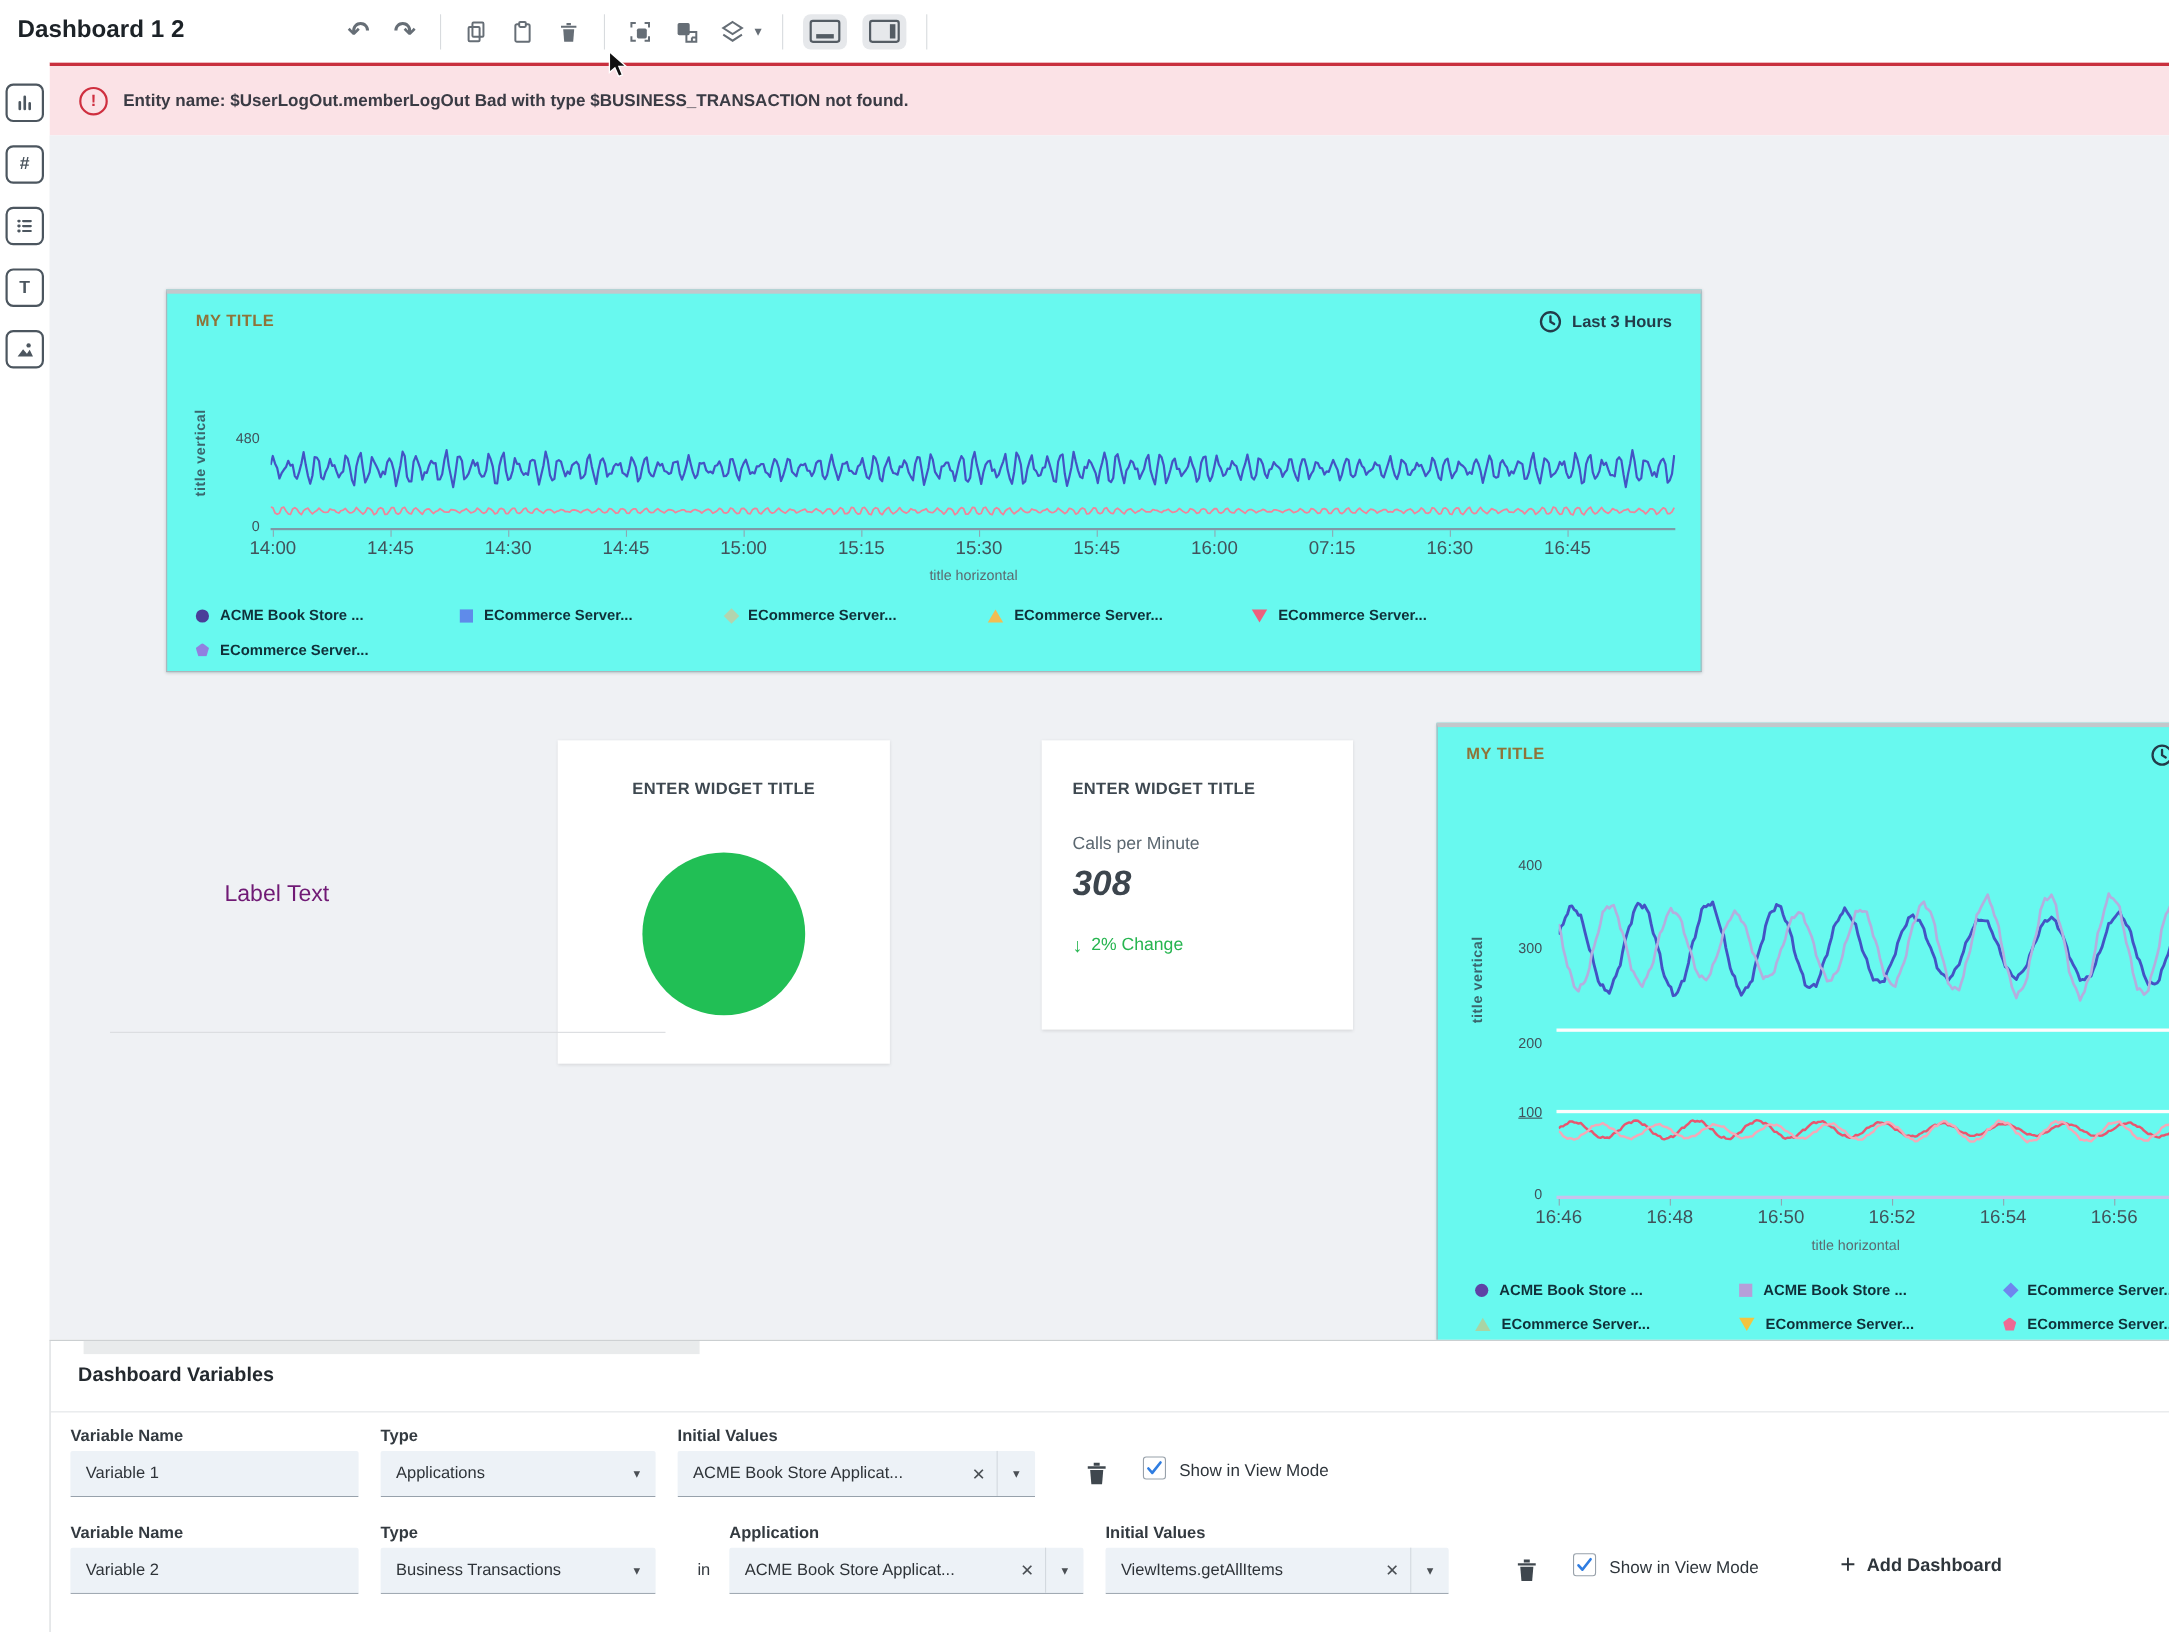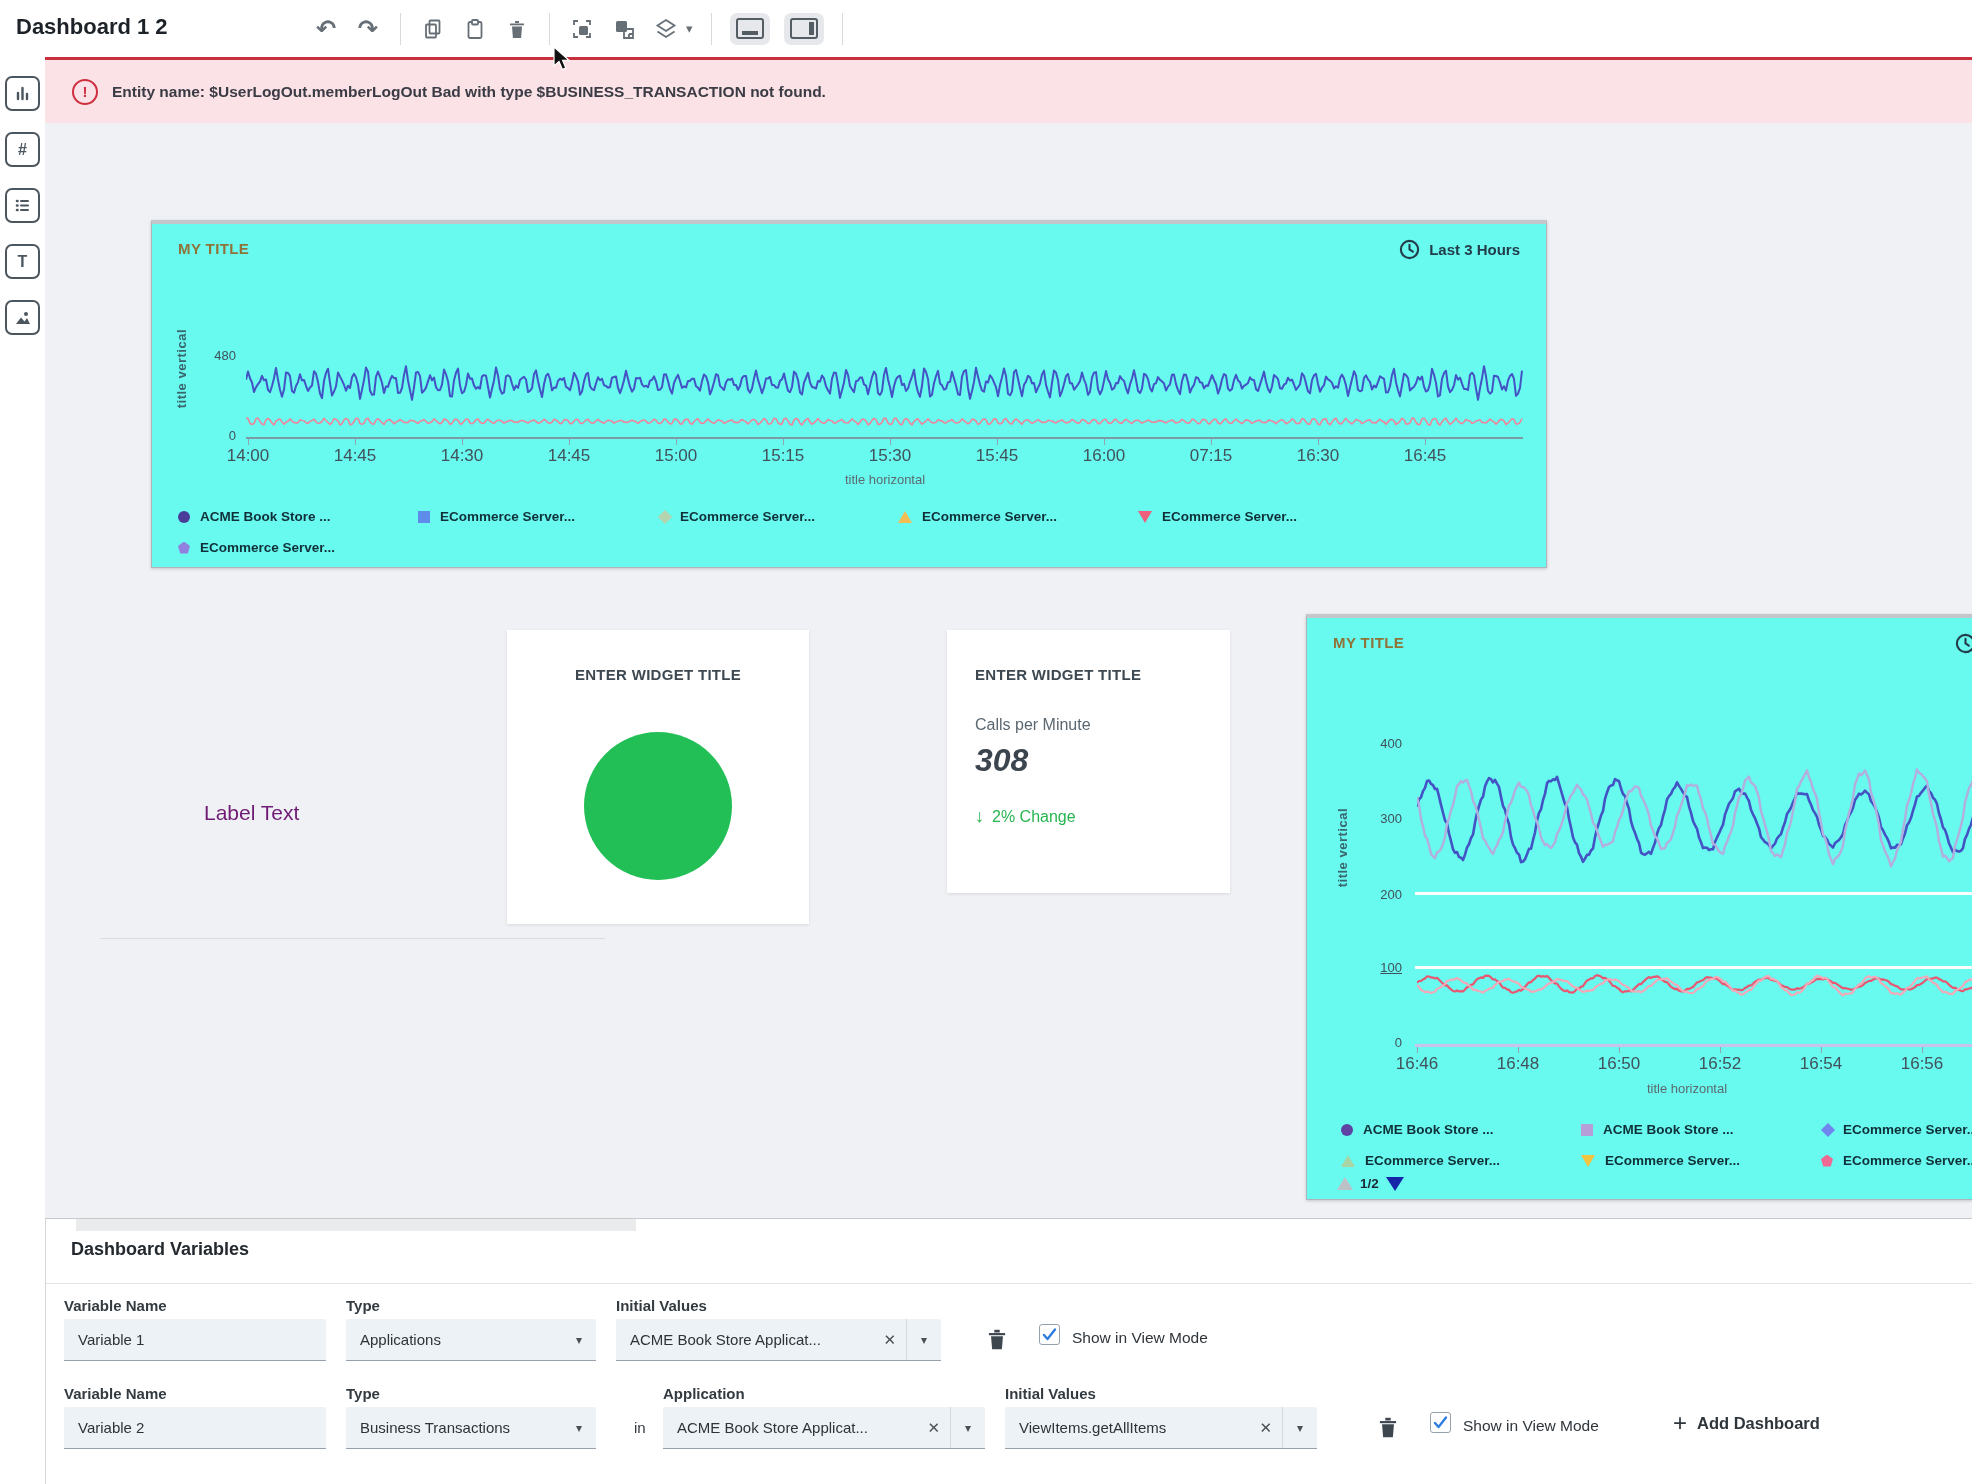--- a/index.html
+++ b/index.html
@@ -23,21 +23,21 @@
     display:flex;align-items:center;box-sizing:border-box;}
   .err-icon{flex:none;margin-left:27px;width:22px;height:22px;border:2px solid #cf2f3f;border-radius:50%;color:#cf2f3f;
     font-weight:bold;font-size:15px;display:flex;align-items:center;justify-content:center;}
   .err-text{margin-left:14px;font-size:15.5px;font-weight:600;color:#3a3b44;}
   
   .sidebar{position:absolute;left:0;top:57px;width:45px;bottom:0;background:#fff;display:flex;flex-direction:column;align-items:center;padding-top:19px;gap:21px;box-sizing:border-box;}
   .sb-btn{width:31px;height:31px;border:2.4px solid #4c565f;border-radius:7px;color:#4c565f;display:flex;align-items:center;justify-content:center;cursor:pointer;background:#fff;font-weight:bold;font-size:16px;}
   .sb-btn svg{width:19px;height:19px;}
   
   .canvas{position:absolute;left:45px;top:123px;width:1927px;height:1095px;background:#eff1f4;}
-  .widget{position:absolute;box-sizing:border-box;}
+  .widget{position:absolute;box-sizing:border-box;margin-top:43px;}
   .widget.cyan{background:#68f9ef;border:1px solid #aeb4ba;border-top:4px solid #c3c7cb;box-shadow:0 1px 3px rgba(0,0,0,.18);overflow:hidden;}
   .widget.white{background:#fff;box-shadow:0 1px 3px rgba(0,0,0,.10);}
   .w-title{position:absolute;left:26px;top:16px;font-size:15px;font-weight:bold;letter-spacing:.4px;color:#8f7339;}
   .time-range{position:absolute;right:26px;top:14px;display:flex;align-items:center;gap:8px;color:#233c4a;font-size:15px;font-weight:bold;}
   .time-range svg,.clock-only svg{width:23px;height:23px;}
   .clock-only{position:absolute;color:#233c4a;}
   .vlabel{position:absolute;transform:rotate(180deg);writing-mode:vertical-rl;font-size:13px;font-weight:bold;color:#3a666d;letter-spacing:.5px;}
   .ylab{position:absolute;font-size:13px;color:#41525b;text-align:right;width:40px;}
   .axis{position:absolute;height:1.5px;}
   .xticks{position:absolute;height:30px;}
@@ -283,21 +283,21 @@
       <div class="w-title">MY TITLE</div>
       <div class="clock-only" style="right:28px;top:14px;">
         <svg viewBox="0 0 24 24" fill="none" stroke="currentColor" stroke-width="2.2" stroke-linecap="round">
             <circle cx="12" cy="12" r="9"></circle>
             <path d="M12 7v5l3.5 2.2"></path>
           </svg>
       </div>
       <div class="vlabel" style="left:28px;top:190px;">title vertical</div>
       <span class="ylab" style="left:55px;top:118px;">400</span>
       <span class="ylab" style="left:55px;top:193px;">300</span>
-      <span class="ylab" style="left:55px;top:269px;">200</span>
+      <span class="ylab" style="left:55px;top:280px;">200</span>
       <span class="ylab" style="left:55px;top:342px;text-decoration:underline;">100</span>
       <span class="ylab" style="left:55px;top:417px;">0</span>
       <div class="gridline" style="left:108px;right:0;top:274px;height:3px;background:#fdfdfd;"></div>
       <div class="gridline" style="left:108px;right:0;top:348px;height:3px;background:#fdfdfd;"></div>
       <svg style="position:absolute;left:110px;top:90px;" width="590" height="340">
           <path d="M0 98.6 L2 91.3 L4 89.4 L6 83.2 L8 79.9 L10 73.0 L12 72.5 L14 75.9 L16 77.2 L18 81.1 L20 80.7 L22 88.4 L24 96.9 L26 104.8 L28 112.5 L30 115.2 L32 125.5 L34 133.0 L36 141.1 L38 144.8 L40 144.1 L42 149.1 L44 149.7 L46 152.0 L48 146.6 L50 139.5 L52 136.3 L54 130.0 L56 126.6 L58 114.8 L60 105.1 L62 98.2 L64 91.6 L66 88.8 L68 78.4 L70 73.6 L72 70.2 L74 71.2 L76 74.5 L78 71.8 L80 75.6 L82 78.9 L84 88.9 L86 97.8 L88 101.7 L90 110.1 L92 116.1 L94 129.1 L96 136.5 L98 140.2 L100 144.7 L102 146.4 L104 154.2 L106 153.6 L108 151.2 L110 146.3 L112 140.9 L114 140.7 L116 132.2 L118 124.5 L120 112.8 L122 104.9 L124 101.4 L126 92.1 L128 85.8 L130 75.4 L132 72.9 L134 73.3 L136 71.3 L138 72.0 L140 68.9 L142 75.7 L144 82.5 L146 89.4 L148 96.0 L150 98.9 L152 110.8 L154 119.5 L156 129.3 L158 134.4 L160 136.7 L162 145.1 L164 148.7 L166 153.8 L168 150.6 L170 146.9 L172 146.6 L174 142.5 L176 140.5 L178 129.3 L180 120.9 L182 114.3 L184 107.6 L186 103.0 L188 90.8 L190 84.5 L192 79.0 L194 77.5 L196 77.0 L198 71.2 L200 72.3 L202 73.2 L204 80.5 L206 86.0 L208 88.1 L210 95.2 L212 100.9 L214 113.2 L216 120.1 L218 124.8 L220 130.7 L222 135.1 L224 144.6 L226 146.1 L228 146.8 L230 145.2 L232 143.8 L234 145.9 L236 139.9 L238 134.7 L240 125.8 L242 120.3 L244 117.1 L246 108.3 L248 101.6 L250 91.5 L252 88.2 L254 85.9 L256 81.5 L258 79.2 L260 74.3 L262 77.9 L264 80.9 L266 84.3 L268 87.5 L270 89.1 L272 98.3 L274 104.9 L276 112.9 L278 117.2 L280 120.8 L282 129.4 L284 134.2 L286 140.1 L288 139.6 L290 139.7 L292 142.1 L294 141.3 L296 141.3 L298 134.0 L300 129.4 L302 125.4 L304 120.8 L306 116.7 L308 106.6 L310 101.2 L312 95.8 L314 93.1 L316 90.0 L318 83.3 L320 82.1 L322 80.7 L324 84.2 L326 85.6 L328 85.5 L330 89.5 L332 93.2 L334 101.9 L336 106.3 L338 110.2 L340 115.5 L342 120.4 L344 129.1 L346 131.5 L348 134.1 L350 135.2 L352 136.9 L354 140.5 L356 137.7 L358 135.6 L360 130.5 L362 128.1 L364 126.1 L366 119.5 L368 114.2 L370 106.0 L372 103.0 L374 99.6 L376 94.4 L378 90.4 L380 84.7 L382 85.8 L384 85.6 L386 85.9 L388 86.2 L390 86.1 L392 92.4 L394 96.5 L396 102.1 L398 105.1 L400 108.8 L402 116.7 L404 121.7 L406 127.9 L408 129.0 L410 131.6 L412 136.0 L414 137.6 L416 139.5 L418 135.2 L420 133.6 L422 131.9 L424 129.2 L426 126.0 L428 117.4 L430 113.0 L432 107.7 L434 104.4 L436 99.7 L438 91.9 L440 89.1 L442 85.7 L444 86.6 L446 85.0 L448 82.7 L450 84.6 L452 86.4 L454 93.3 L456 95.8 L458 99.1 L460 104.2 L462 109.8 L464 119.1 L466 122.3 L468 126.6 L470 129.9 L472 134.4 L474 140.3 L476 139.4 L478 139.8 L480 136.9 L482 137.0 L484 136.3 L486 130.4 L488 125.5 L490 117.3 L492 114.5 L494 109.8 L496 102.7 L498 96.4 L500 88.5 L502 87.9 L504 84.8 L506 82.4 L508 79.7 L510 77.5 L512 82.8 L514 85.1 L516 89.8 L518 91.7 L520 95.9 L522 105.4 L524 111.5 L526 119.5 L528 121.9 L530 127.7 L532 135.3 L534 139.8 L536 144.3 L538 141.6 L540 143.1 L542 143.6 L544 142.7 L546 140.1 L548 130.8 L550 126.9 L552 120.9 L554 116.7 L556 109.4 L558 98.3 L560 93.4 L562 87.2 L564 85.9 L566 80.2 L568 74.5 L570 74.3 L572 74.3 L574 80.3 L576 80.5 L578 83.1 L580 88.5 L582 95.5 L584 106.9 L586 110.8 L588 117.6 L590 123.5 " fill="none" stroke="#4353c4" stroke-width="2.6" stroke-linejoin="round"></path>
           <path d="M0 89.1 L2 97.2 L4 110.9 L6 118.6 L8 127.8 L10 130.6 L12 137.8 L14 145.9 L16 148.3 L18 150.2 L20 144.1 L22 143.6 L24 141.1 L26 135.9 L28 128.8 L30 115.8 L32 110.4 L34 102.7 L36 96.8 L38 88.4 L40 78.1 L42 76.1 L44 73.1 L46 74.8 L48 72.6 L50 71.9 L52 77.8 L54 83.1 L56 93.1 L58 96.7 L60 103.0 L62 111.7 L64 120.1 L66 130.5 L68 132.3 L70 136.7 L72 139.7 L74 143.4 L76 146.0 L78 140.4 L80 137.5 L82 131.6 L84 129.0 L86 123.9 L88 113.5 L90 106.3 L92 97.4 L94 94.8 L96 89.1 L98 82.2 L100 78.2 L102 74.6 L104 78.7 L106 78.9 L108 80.5 L110 82.9 L112 87.2 L114 97.4 L116 102.7 L118 109.5 L120 113.7 L122 120.4 L124 129.6 L126 133.2 L128 137.2 L130 136.0 L132 138.3 L134 140.0 L136 137.4 L138 134.2 L140 125.9 L142 122.7 L144 117.8 L146 111.7 L148 104.7 L150 94.8 L152 91.8 L154 87.3 L156 85.0 L158 80.9 L160 76.8 L162 79.6 L164 81.3 L166 86.5 L168 88.0 L170 91.3 L172 99.0 L174 105.6 L176 114.6 L178 117.5 L180 122.5 L182 128.5 L184 133.5 L186 138.8 L188 136.6 L190 136.9 L192 135.6 L194 134.9 L196 132.8 L198 124.3 L200 119.1 L202 112.0 L204 108.5 L206 102.7 L208 93.7 L210 88.6 L212 82.9 L214 83.4 L216 80.9 L218 78.4 L220 78.8 L222 80.0 L224 87.8 L226 91.1 L228 95.8 L230 100.6 L232 107.1 L234 117.7 L236 122.4 L238 128.1 L240 130.4 L242 135.2 L244 141.0 L246 140.5 L248 140.2 L250 134.9 L252 133.6 L254 131.2 L256 124.8 L258 118.2 L260 107.5 L262 103.5 L264 97.7 L266 91.7 L268 85.2 L270 77.3 L272 77.7 L274 76.4 L276 77.9 L278 77.4 L280 77.8 L282 85.6 L284 91.3 L286 100.3 L288 104.2 L290 110.2 L292 120.0 L294 127.3 L296 136.0 L298 136.6 L300 140.0 L302 143.3 L304 145.0 L306 145.9 L308 138.0 L310 134.1 L312 128.3 L314 123.9 L316 117.5 L318 104.9 L320 97.8 L322 89.3 L324 86.5 L326 80.6 L328 72.7 L330 70.6 L332 68.6 L334 74.6 L336 75.9 L338 78.0 L340 83.5 L342 90.1 L344 103.5 L346 109.5 L348 117.1 L350 123.5 L352 131.6 L354 143.0 L356 145.1 L358 148.2 L360 146.3 L362 147.8 L364 149.2 L366 142.4 L368 136.4 L370 124.8 L372 120.0 L374 113.4 L376 102.9 L378 93.4 L380 80.7 L382 78.2 L384 73.6 L386 69.9 L388 66.1 L390 62.3 L392 69.4 L394 73.6 L396 81.1 L398 85.2 L400 91.1 L402 104.8 L404 114.2 L406 126.2 L408 130.0 L410 136.7 L412 146.2 L414 151.1 L416 156.3 L418 150.7 L420 149.3 L422 147.2 L424 143.2 L426 137.7 L428 122.9 L430 114.8 L432 105.2 L434 98.8 L436 90.1 L438 76.3 L440 71.2 L442 65.5 L444 67.3 L446 65.3 L448 62.4 L450 66.9 L452 71.5 L454 84.5 L456 90.4 L458 97.3 L460 106.9 L462 117.0 L464 132.4 L466 137.3 L468 143.4 L470 147.0 L472 151.9 L474 158.5 L476 153.8 L478 150.6 L480 142.2 L482 138.5 L484 133.9 L486 121.5 L488 111.5 L490 97.3 L492 92.3 L494 85.5 L496 76.2 L498 69.5 L500 61.3 L502 65.0 L504 65.8 L506 68.2 L508 70.4 L510 73.4 L512 86.8 L514 95.3 L516 106.2 L518 112.1 L520 119.8 L522 133.3 L524 140.5 L526 148.6 L528 147.6 L530 149.8 L532 153.2 L534 151.6 L536 149.6 L538 137.8 L540 131.8 L542 125.1 L544 117.6 L546 109.2 L548 94.0 L550 87.4 L552 80.2 L554 77.1 L556 72.2 L558 64.6 L560 66.0 L562 67.1 L564 74.8 L566 78.0 L568 81.1 L570 90.1 L572 98.5 L574 112.4 L576 118.1 L578 124.5 L580 131.9 L582 138.7 L584 148.2 L586 147.2 L588 147.5 L590 145.2 " fill="none" stroke="#b4aede" stroke-width="2.4" stroke-linejoin="round"></path>
           <path d="M0 274.7 L2 273.0 L4 273.0 L6 271.4 L8 270.6 L10 268.5 L12 268.4 L14 269.4 L16 269.6 L18 270.5 L20 269.8 L22 271.8 L24 273.8 L26 275.6 L28 277.3 L30 277.3 L32 279.7 L34 281.3 L36 283.0 L38 283.4 L40 282.4 L42 283.4 L44 283.1 L46 283.5 L48 281.6 L50 279.3 L52 278.5 L54 276.8 L56 276.4 L58 273.4 L60 271.3 L62 270.2 L64 269.4 L66 269.9 L68 267.9 L70 267.7 L72 267.9 L74 269.4 L76 271.5 L78 271.3 L80 273.0 L82 274.2 L84 277.2 L86 279.6 L88 279.9 L90 281.4 L92 281.8 L94 284.3 L96 284.8 L98 284.0 L100 283.4 L102 281.9 L104 282.7 L106 280.9 L108 278.9 L110 276.5 L112 274.3 L114 274.3 L116 272.1 L118 270.6 L120 268.3 L122 267.6 L124 268.7 L126 268.1 L128 268.7 L130 267.9 L132 269.7 L134 272.2 L136 273.6 L138 275.5 L140 275.6 L142 278.4 L144 280.7 L146 282.3 L148 283.3 L150 282.4 L152 284.1 L154 284.3 L156 284.6 L158 283.1 L160 280.7 L162 280.4 L164 278.8 L166 278.1 L168 275.1 L170 272.5 L172 271.7 L174 270.4 L176 270.4 L178 268.1 L180 267.3 L182 267.7 L184 268.5 L186 270.4 L188 269.8 L190 271.2 L192 272.8 L194 275.4 L196 277.9 L198 278.0 L200 279.8 L202 280.8 L204 283.2 L206 284.2 L208 283.3 L210 283.4 L212 282.5 L214 283.4 L216 282.1 L218 279.9 L220 278.2 L222 276.1 L224 276.2 L226 274.0 L228 272.1 L230 270.2 L232 269.1 L234 270.0 L236 268.9 L238 268.9 L240 268.2 L242 269.3 L244 271.6 L246 272.3 L248 273.8 L250 274.1 L252 276.5 L254 278.9 L256 280.0 L258 281.2 L260 280.8 L262 282.6 L264 283.3 L266 283.4 L268 282.7 L270 280.8 L272 281.0 L274 279.9 L276 279.0 L278 276.8 L280 274.4 L282 274.0 L284 272.7 L286 272.2 L288 270.2 L290 269.1 L292 269.6 L294 269.7 L296 270.8 L298 270.1 L300 270.9 L302 272.4 L304 274.1 L306 276.1 L308 276.1 L310 277.6 L312 278.9 L314 280.7 L316 281.9 L318 281.2 L320 281.8 L322 281.5 L324 282.3 L326 281.7 L328 279.9 L330 279.0 L332 277.5 L334 277.5 L336 275.8 L338 273.9 L340 272.6 L342 271.5 L344 272.0 L346 270.8 L348 270.3 L350 269.8 L352 270.3 L354 272.0 L356 272.1 L358 273.0 L360 273.4 L362 275.1 L364 277.2 L366 277.9 L368 279.0 L370 279.0 L372 280.6 L374 281.6 L376 281.6 L378 281.5 L380 280.3 L382 280.7 L384 280.2 L386 279.3 L388 277.8 L390 275.8 L392 275.7 L394 274.5 L396 273.7 L398 272.1 L400 270.8 L402 271.2 L404 270.9 L406 271.4 L408 270.7 L410 270.9 L412 272.3 L414 273.3 L416 274.9 L418 274.9 L420 276.1 L422 277.6 L424 279.0 L426 280.3 L428 279.9 L430 280.7 L432 281.0 L434 281.7 L436 281.6 L438 280.0 L440 279.6 L442 278.5 L444 278.4 L446 277.1 L448 275.0 L450 274.1 L452 272.8 L454 273.0 L456 271.7 L458 270.6 L460 270.3 L462 270.3 L464 271.7 L466 271.4 L468 272.0 L470 272.5 L472 273.9 L474 276.1 L476 276.6 L478 277.8 L480 278.2 L482 279.9 L484 281.4 L486 281.4 L488 281.7 L490 280.8 L492 281.5 L494 281.4 L496 280.3 L498 279.1 L500 277.1 L502 277.0 L504 275.8 L506 274.5 L508 272.8 L510 271.0 L512 271.3 L514 270.6 L516 270.6 L518 269.6 L520 269.5 L522 271.1 L524 271.8 L526 273.3 L528 273.3 L530 274.6 L532 276.8 L534 278.3 L536 280.0 L538 279.7 L540 281.0 L542 282.0 L544 282.8 L546 283.2 L548 281.4 L550 281.3 L552 280.5 L554 280.2 L556 278.8 L558 276.1 L560 275.1 L562 273.5 L564 273.3 L566 271.6 L568 269.6 L570 269.2 L572 268.8 L574 270.1 L576 269.5 L578 269.6 L580 270.5 L582 271.9 L584 274.7 L586 275.1 L588 276.5 L590 277.6 " fill="none" stroke="#e8566f" stroke-width="2.2" stroke-linejoin="round"></path>
           <path d="M0 277.3 L2 278.9 L4 281.9 L6 282.9 L8 284.3 L10 283.6 L12 284.1 L14 285.0 L16 284.3 L18 283.7 L20 280.9 L22 280.1 L24 279.0 L26 277.6 L28 276.0 L30 272.9 L32 272.5 L34 271.7 L36 271.7 L38 271.1 L40 270.0 L42 271.3 L44 272.2 L46 274.3 L48 274.9 L50 275.5 L52 277.7 L54 279.3 L56 281.8 L58 281.9 L60 282.4 L62 283.3 L64 283.8 L66 284.7 L68 283.0 L70 282.1 L72 280.9 L74 280.2 L76 279.6 L78 276.8 L80 275.5 L82 273.7 L84 273.5 L86 273.0 L88 271.5 L90 271.3 L92 270.8 L94 272.5 L96 273.3 L98 273.7 L100 274.8 L102 275.7 L104 278.5 L106 279.6 L108 280.6 L110 281.3 L112 281.9 L114 283.8 L116 283.6 L118 283.5 L120 282.3 L122 281.6 L124 281.7 L126 280.1 L128 278.9 L130 276.4 L132 275.5 L134 274.9 L136 273.7 L138 272.9 L140 271.0 L142 271.5 L144 272.0 L146 272.6 L148 273.2 L150 273.0 L152 275.1 L154 276.6 L156 278.5 L158 279.4 L160 279.7 L162 281.7 L164 282.6 L166 283.9 L168 283.4 L170 282.7 L172 282.9 L174 282.2 L176 282.1 L178 279.7 L180 278.1 L182 276.9 L184 275.8 L186 275.3 L188 272.8 L190 271.9 L192 271.2 L194 271.6 L196 272.3 L198 271.4 L200 272.3 L202 273.1 L204 275.4 L206 277.0 L208 277.5 L210 279.1 L212 280.1 L214 282.7 L216 283.5 L218 283.5 L220 283.6 L222 283.2 L224 284.3 L226 283.0 L228 281.6 L230 279.7 L232 278.1 L234 278.0 L236 275.7 L238 274.2 L240 271.9 L242 271.2 L244 271.7 L246 270.8 L248 271.0 L250 270.2 L252 271.8 L254 273.8 L256 274.9 L258 276.5 L260 276.8 L262 279.6 L264 281.6 L266 283.1 L268 283.9 L270 283.3 L272 285.0 L274 285.0 L276 285.0 L278 283.3 L280 281.1 L282 280.7 L284 279.0 L286 278.0 L288 274.9 L290 272.7 L292 272.1 L294 271.0 L296 271.2 L298 269.2 L300 269.1 L302 270.1 L304 271.5 L306 273.7 L308 273.5 L310 275.6 L312 277.5 L314 280.4 L316 282.7 L318 282.6 L320 284.2 L322 284.7 L324 286.6 L326 286.4 L328 284.5 L330 283.7 L332 281.9 L334 282.0 L336 279.6 L338 276.7 L340 274.5 L342 272.4 L344 272.7 L346 270.5 L348 269.2 L350 268.1 L352 268.4 L354 270.8 L356 270.8 L358 272.2 L360 272.8 L362 275.6 L364 279.1 L366 280.3 L368 282.3 L370 282.5 L372 285.1 L374 286.8 L376 286.8 L378 286.5 L380 284.3 L382 284.8 L384 283.6 L386 281.8 L388 279.1 L390 275.6 L392 275.2 L394 273.2 L396 272.0 L398 269.4 L400 267.6 L402 268.7 L404 268.8 L406 270.3 L408 269.7 L410 270.9 L412 273.9 L414 276.1 L416 279.2 L418 279.4 L420 281.5 L422 283.9 L424 285.8 L426 287.4 L428 285.7 L430 286.0 L432 285.5 L434 285.5 L436 284.1 L438 280.3 L440 278.8 L442 276.4 L444 275.9 L446 273.5 L448 270.3 L450 269.3 L452 268.2 L454 269.7 L456 269.0 L458 268.8 L460 269.8 L462 271.4 L464 275.2 L466 276.0 L468 277.8 L470 279.3 L472 281.7 L474 285.1 L476 285.1 L478 285.9 L480 285.2 L482 286.1 L484 286.6 L486 284.5 L488 283.0 L490 279.8 L492 279.3 L494 277.8 L496 275.2 L498 273.0 L500 270.1 L502 270.6 L504 269.9 L506 269.5 L508 268.9 L510 268.5 L512 271.3 L514 272.7 L516 274.8 L518 275.5 L520 276.9 L522 280.4 L524 282.0 L526 284.2 L528 283.8 L530 284.5 L532 285.8 L534 285.8 L536 285.8 L538 282.9 L540 281.9 L542 280.8 L544 279.5 L546 277.9 L548 274.2 L550 273.2 L552 271.8 L554 271.7 L556 270.8 L558 269.0 L560 269.8 L562 270.2 L564 272.5 L566 273.2 L568 273.7 L570 275.8 L572 277.5 L574 280.8 L576 281.4 L578 282.2 L580 283.2 L582 284.1 L584 285.8 L586 284.5 L588 283.7 L590 282.4 " fill="none" stroke="#f4a9b8" stroke-width="2.2" stroke-linejoin="round"></path>
         </svg>

